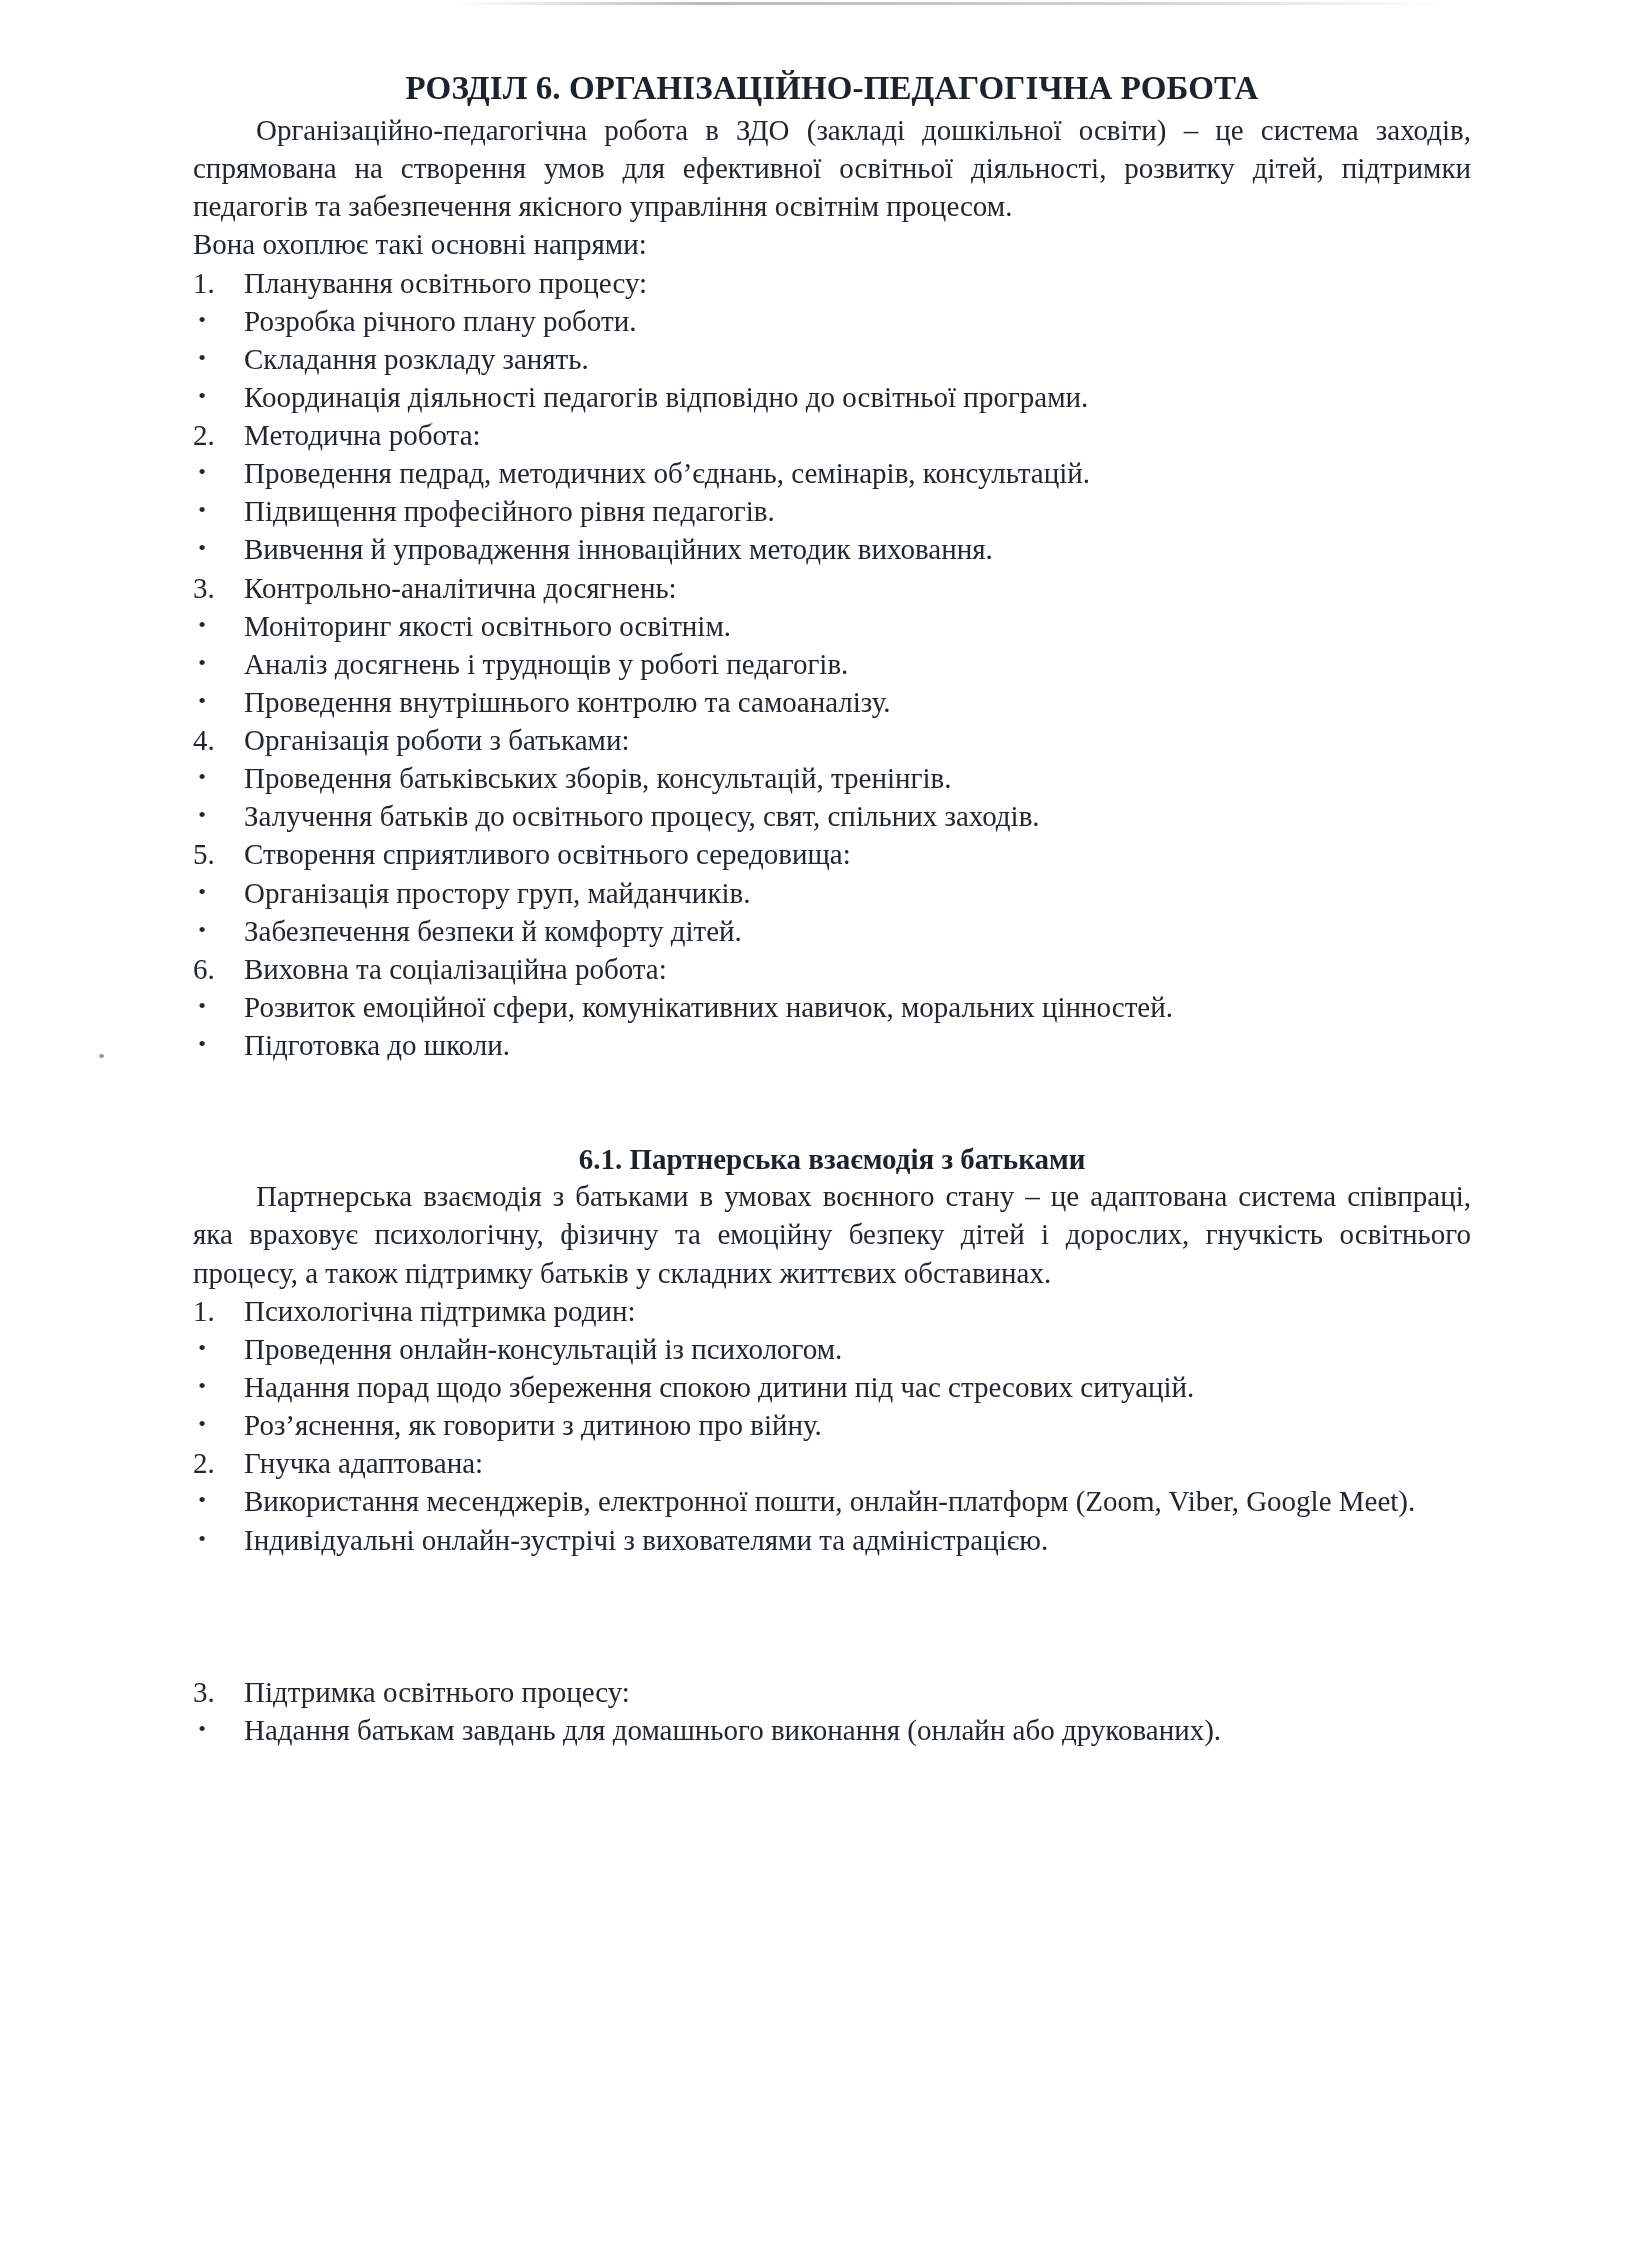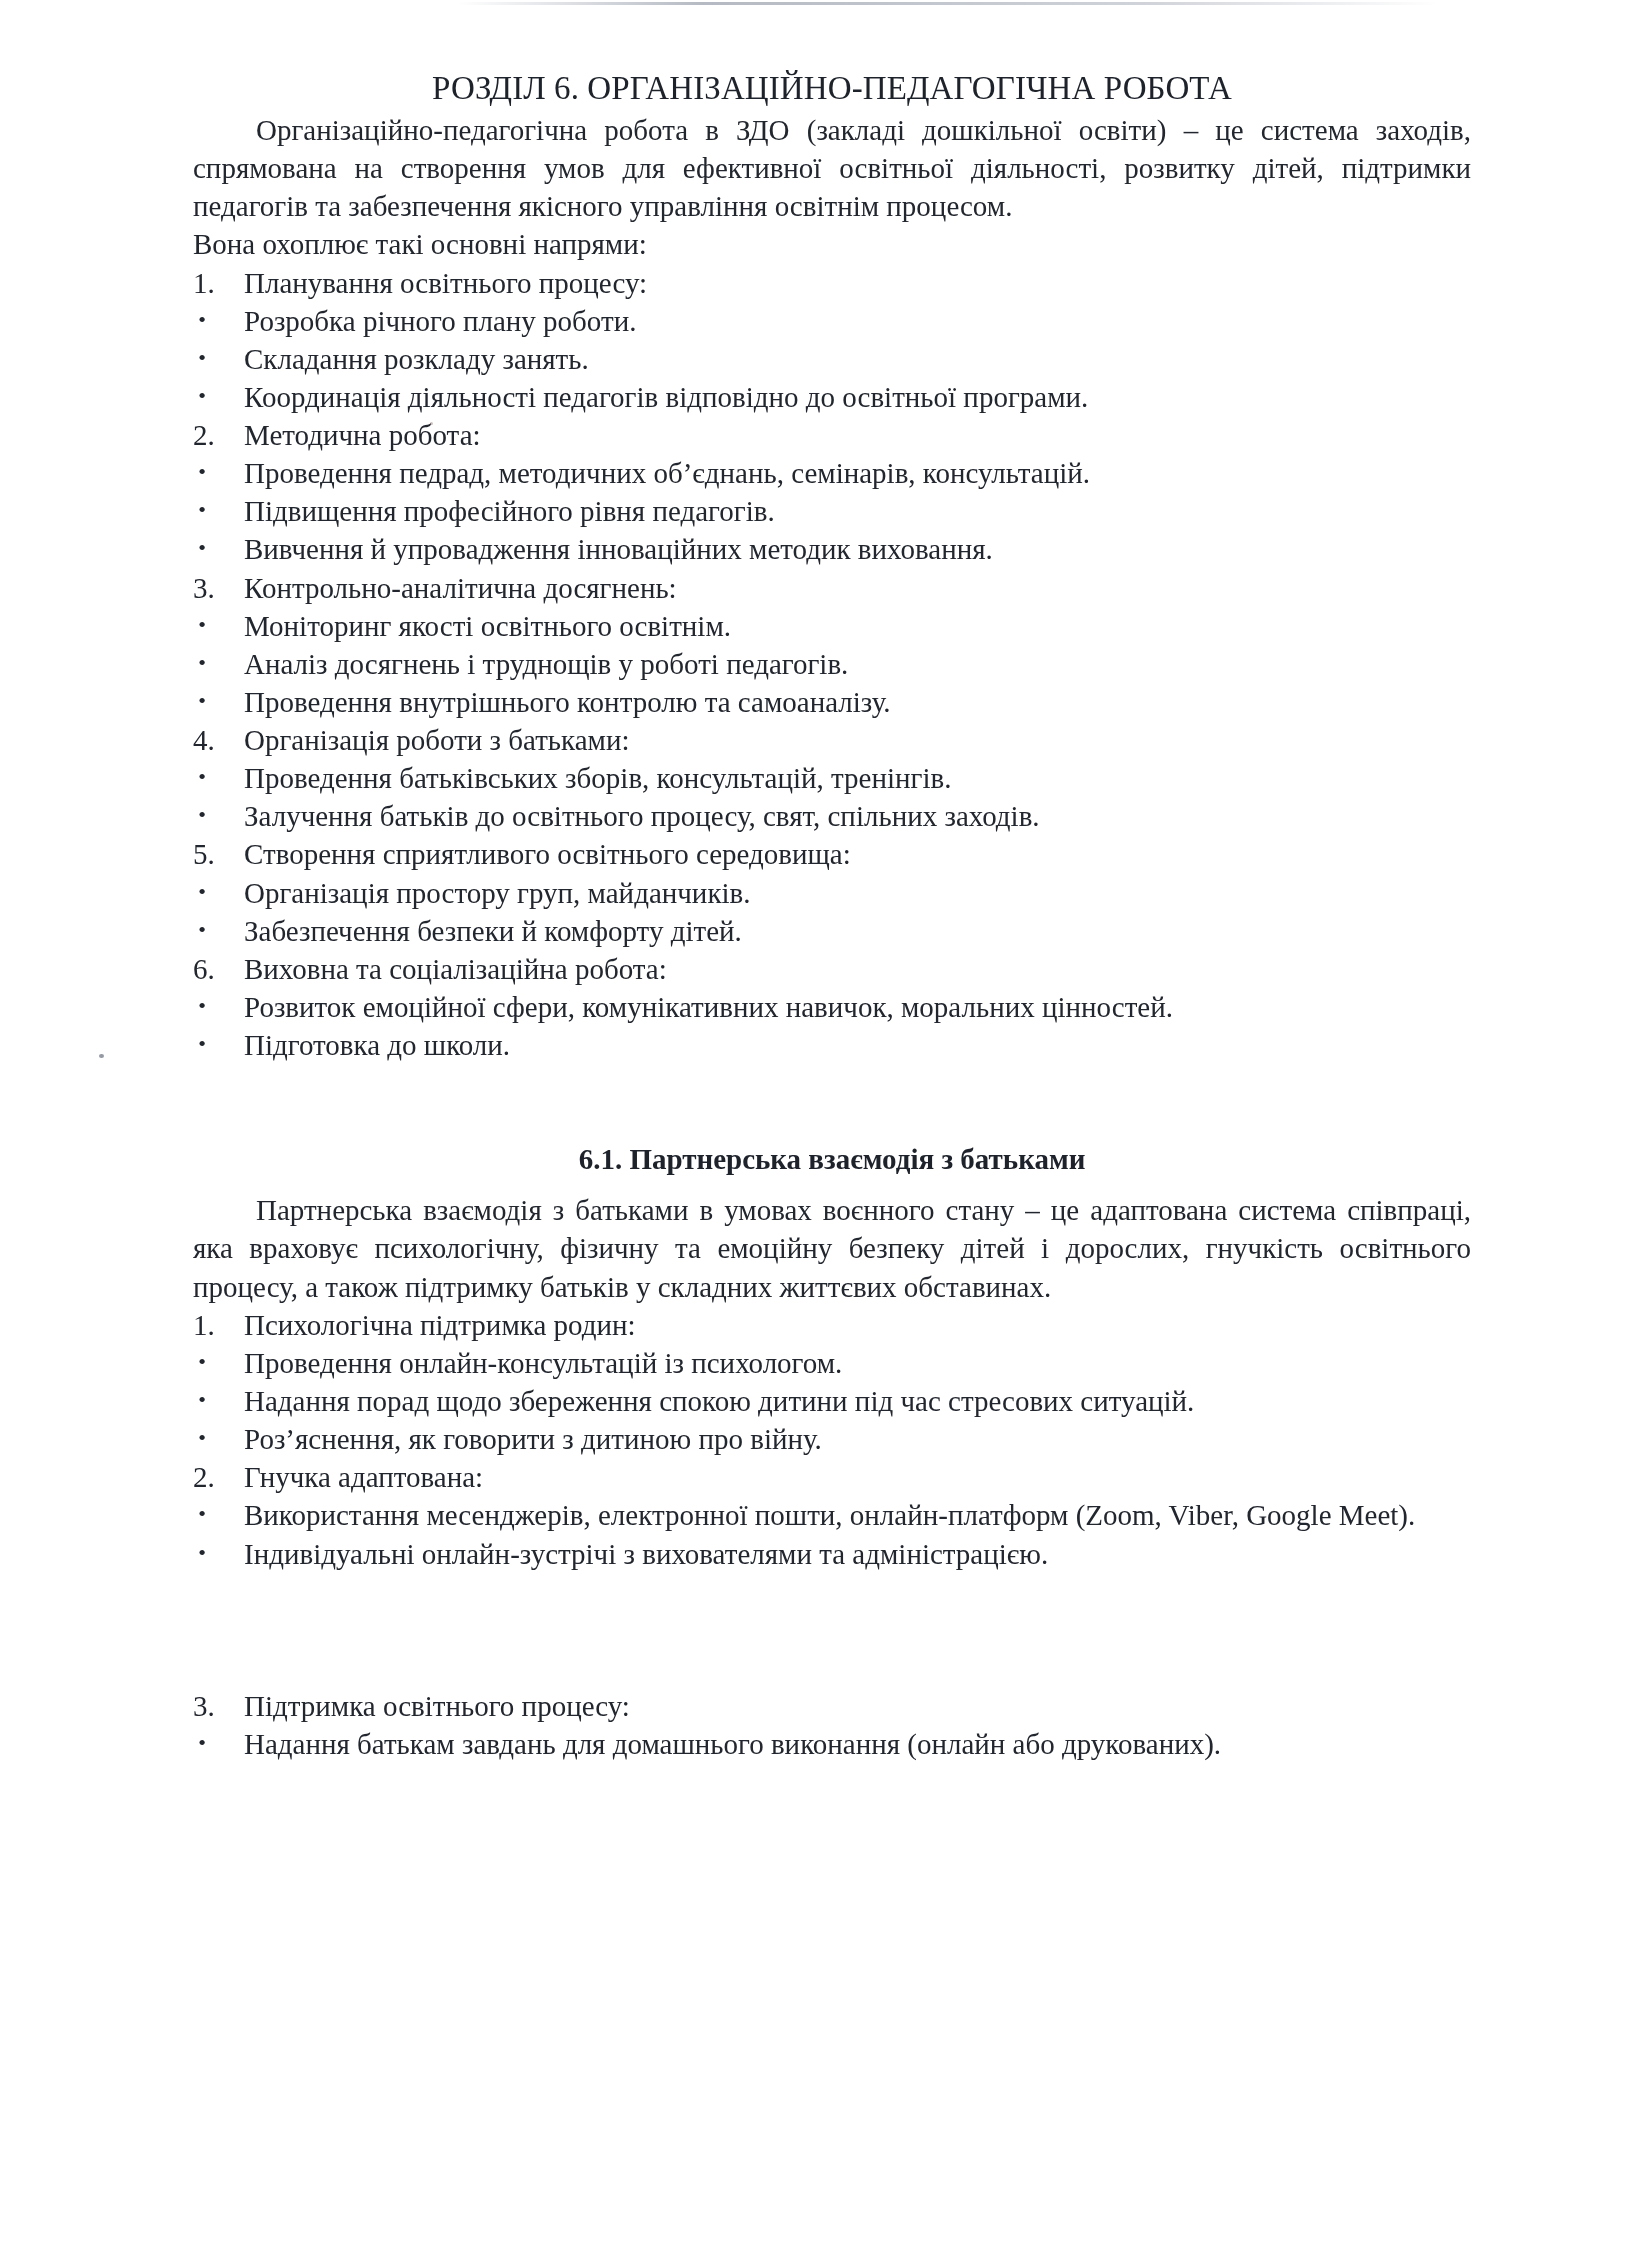--- a/index.html
+++ b/index.html
@@ -37,33 +37,33 @@
 
   .content {
     position: absolute;
     left: 193px;
     top: 69px;
     width: 1278px;
   }
 
   h1.doc-title {
     font-size: 33px;
-    font-weight: normal;
+    font-weight: bold;
     text-align: center;
     margin: 0 0 2.6px 0;
     letter-spacing: 0.1px;
     line-height: 1.18;
     color: #1d222b;
   }
 
   h2.section-title {
     font-size: 29px;
     font-weight: bold;
     text-align: center;
-    margin: 0 0 14px 0;
+    margin: 0 0 0 0;
     line-height: 1.2;
     color: #1d222b;
   }
 
   p.para {
     font-size: 29px;
     line-height: 1.32;
     text-align: justify;
     text-justify: inter-word;
     margin: 0;

